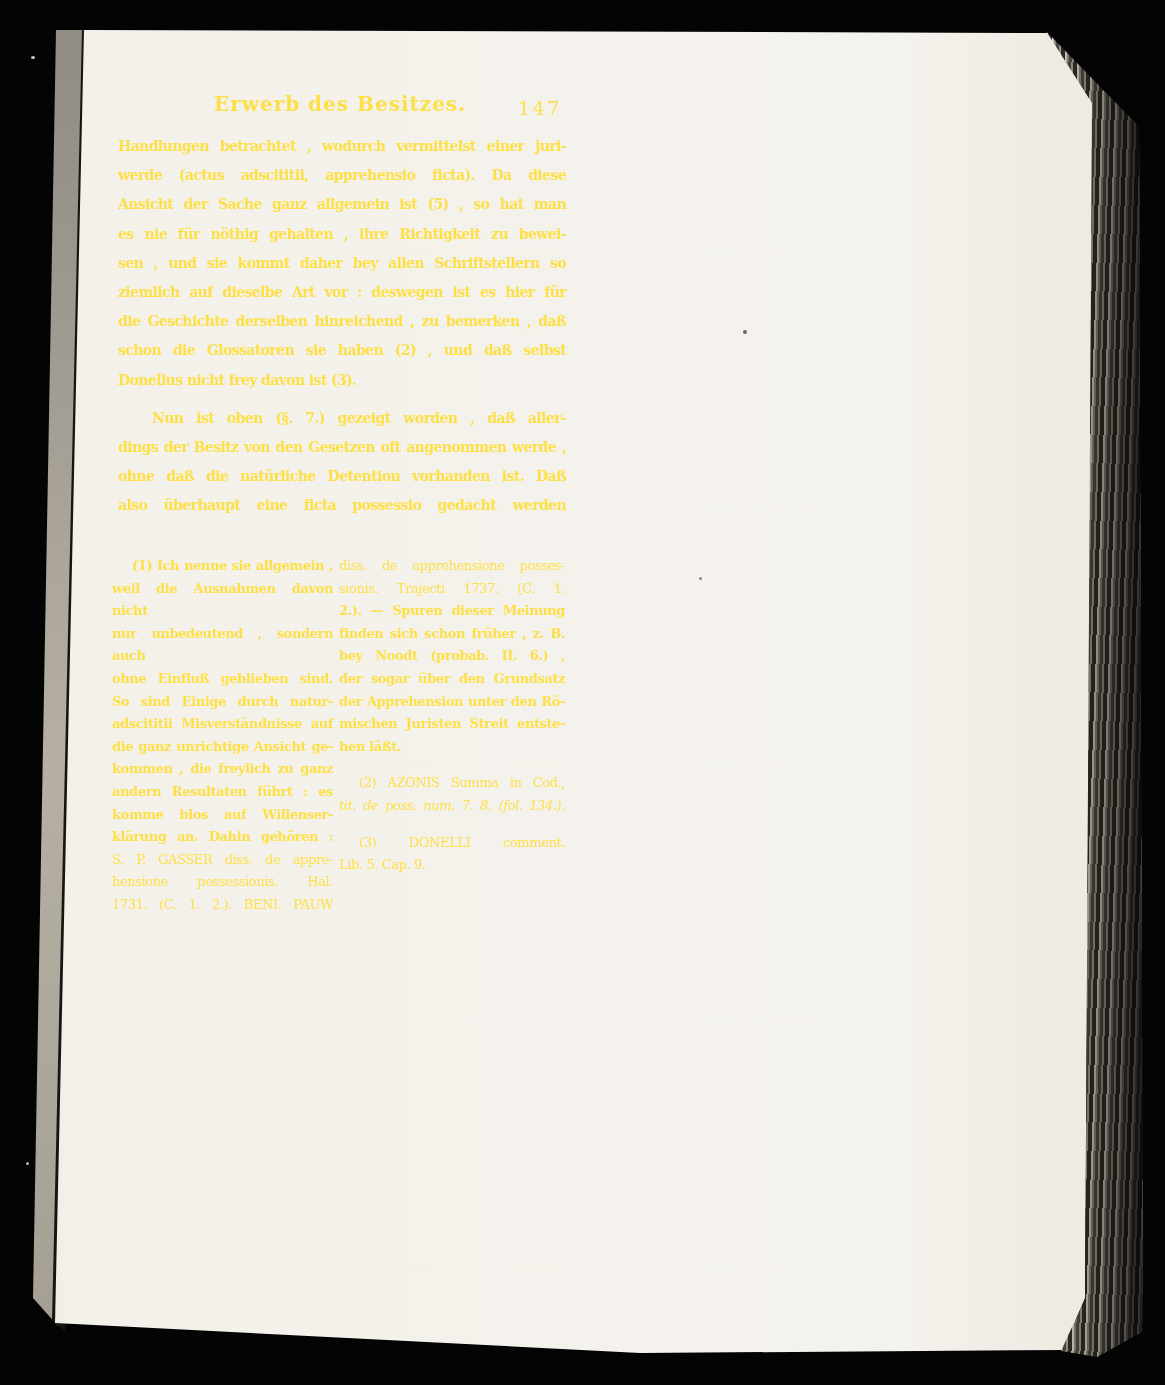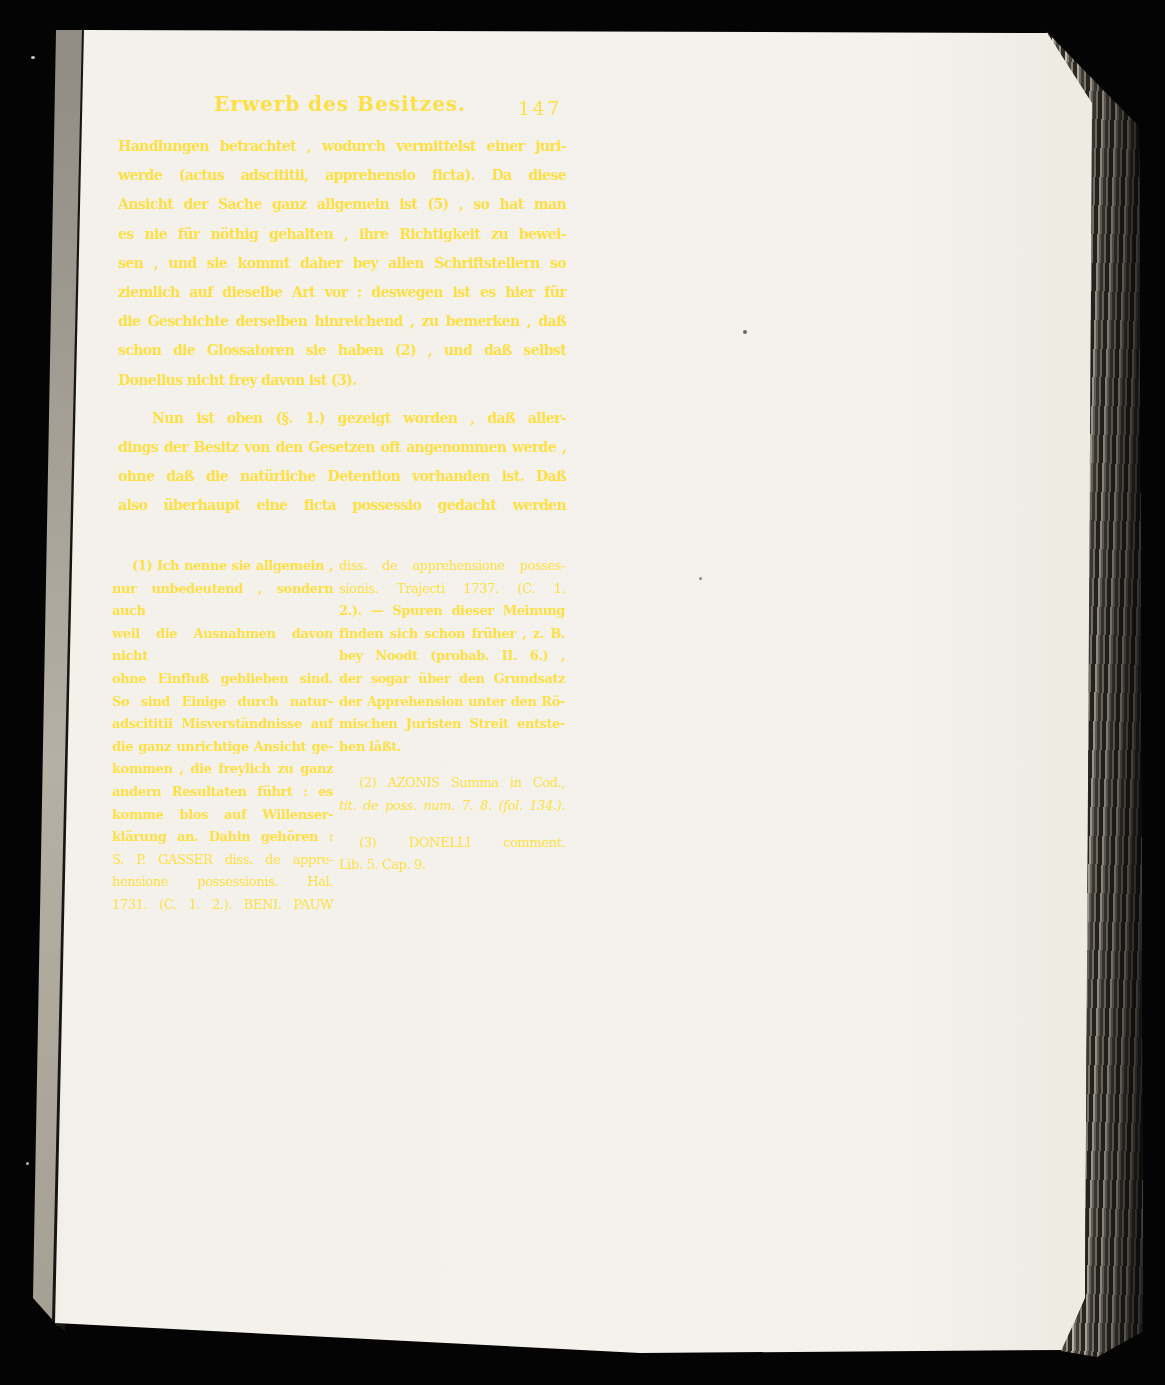--- a/index.html
+++ b/index.html
@@ -84,32 +84,32 @@
     <div class="ln">werde (actus adscititii, apprehensio ficta).  Da diese</div>
     <div class="ln">Ansicht der Sache ganz allgemein ist (5) , so hat man</div>
     <div class="ln">es nie für nöthig gehalten , ihre Richtigkeit zu bewei-</div>
     <div class="ln">sen , und sie kommt daher bey allen Schriftstellern so</div>
     <div class="ln">ziemlich auf dieselbe Art vor : deswegen ist es hier für</div>
     <div class="ln">die Geschichte derselben hinreichend , zu bemerken , daß</div>
     <div class="ln">schon die Glossatoren sie haben (2) , und daß selbst</div>
     <div class="ln short">Donellus nicht frey davon ist (3).</div>
   </div>
   <div class="para2">
-    <div class="ln indent">Nun ist oben (§. 1.) gezeigt worden , daß aller-</div>
+    <div class="ln indent">Nun ist oben (§. 7.) gezeigt worden , daß aller-</div>
     <div class="ln">dings der Besitz von den Gesetzen oft angenommen werde ,</div>
     <div class="ln">ohne daß die natürliche Detention vorhanden ist.  Daß</div>
     <div class="ln">also überhaupt eine ficta possessio gedacht werden</div>
   </div>
 </div>
 
 <div class="footnotes ink">
   <div class="fn-col-left">
     <div class="ln indent">(1) Ich nenne sie allgemein ,</div>
+    <div class="ln">weil die Ausnahmen davon nicht</div>
     <div class="ln">nur unbedeutend , sondern auch</div>
-    <div class="ln">weil die Ausnahmen davon nicht</div>
     <div class="ln">ohne Einfluß geblieben sind.</div>
     <div class="ln">So sind Einige durch natur-</div>
     <div class="ln">adscititii Misverständnisse auf</div>
     <div class="ln">die ganz unrichtige Ansicht ge-</div>
     <div class="ln">kommen , die freylich zu ganz</div>
     <div class="ln">andern Resultaten führt :  es</div>
     <div class="ln">komme blos auf Willenser-</div>
     <div class="ln">klärung an.  Dahin gehören :</div>
     <div class="ln rm">S. P. GASSER diss. de appre-</div>
     <div class="ln rm">hensione possessionis.  Hal.</div>

